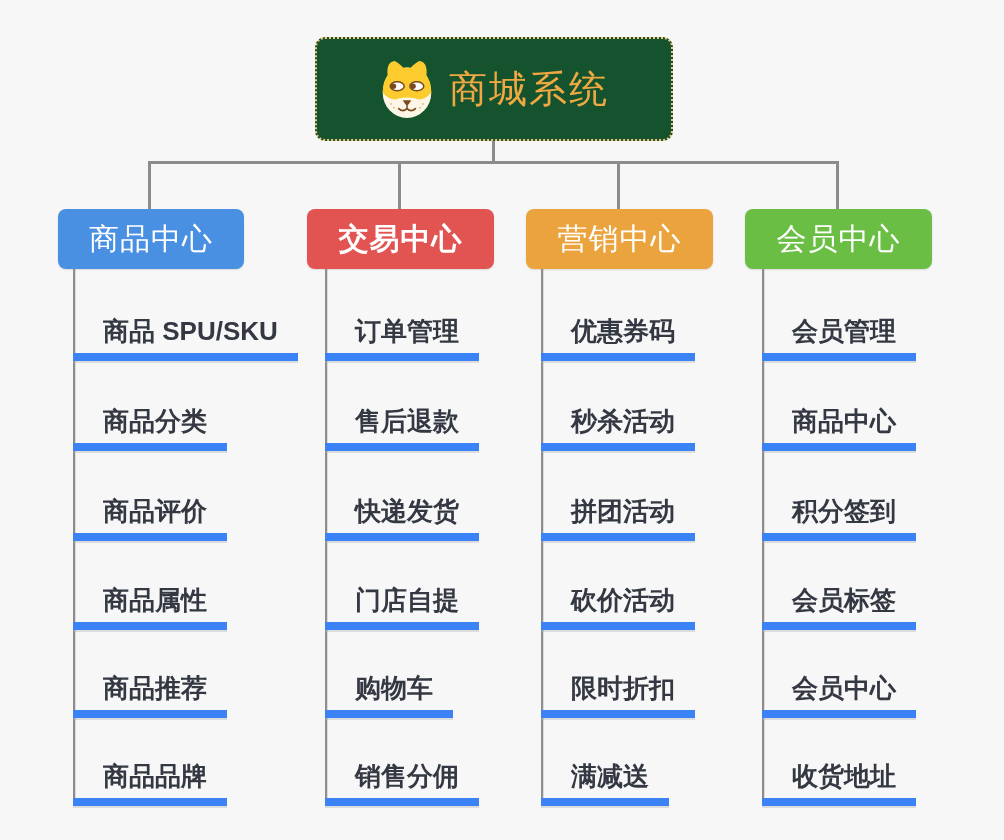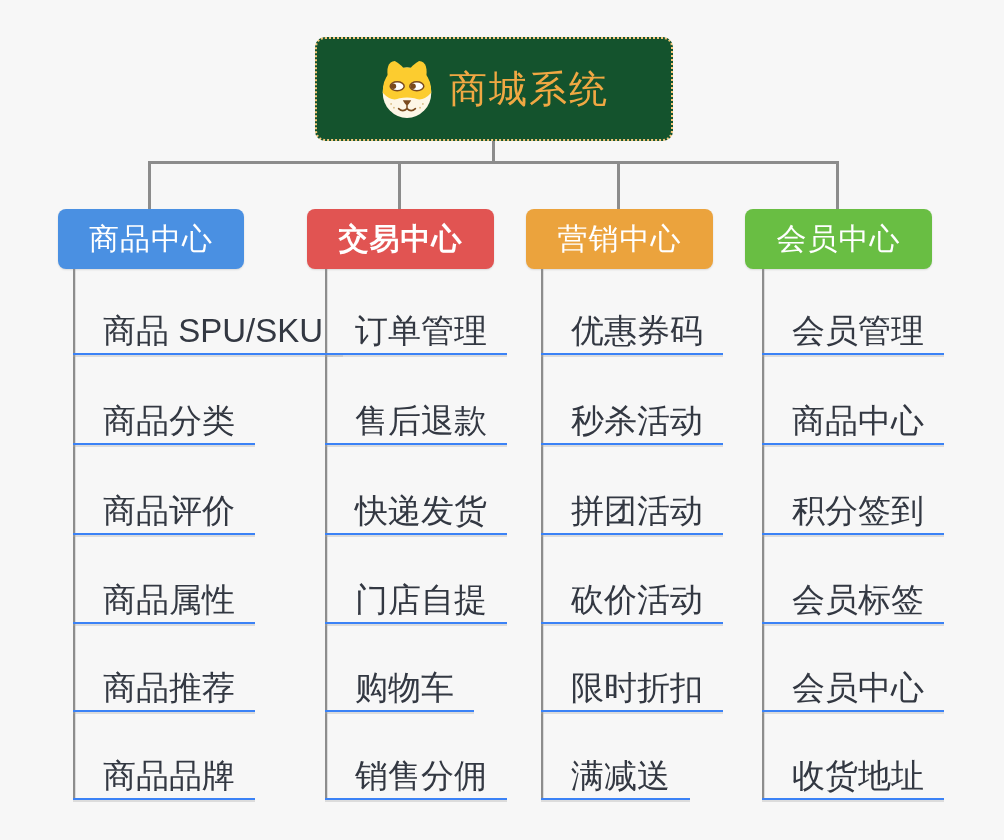--- a/index.html
+++ b/index.html
@@ -43,25 +43,26 @@
 
   
   .column{position:absolute;top:269px;width:250px;height:535px;}
   .col-1{left:73px;} .col-2{left:325px;} .col-3{left:541px;} .col-4{left:762px;}
   .trunk{
     position:absolute;left:0;top:0;width:2px;height:531px;background:#8d8d8d;
     box-shadow:1px 0 0 rgba(170,170,170,.35);
   }
   .child{
     position:absolute;left:0;height:44px;line-height:44px;
-    font-size:33px;color:#333842;white-space:nowrap;
+    font-size:26px;color:#333842;white-space:nowrap;
     padding:0 20px 0 30px;
-    border-bottom:2px solid #3b82f6;
+    border-bottom:8px solid #3b82f6;
     box-shadow:0 2px 0 rgba(170,170,170,.35);
     display:inline-block;
+    font-weight:bold;
   }
   .r1{top:40px;} .r2{top:130px;} .r3{top:220px;} .r4{top:309px;} .r5{top:397px;} .r6{top:485px;}
 </style>
 </head>
 <body>
 
 <div class="page">
 
   <div class="conn conn-stub"></div>
   <div class="conn conn-h"></div>

